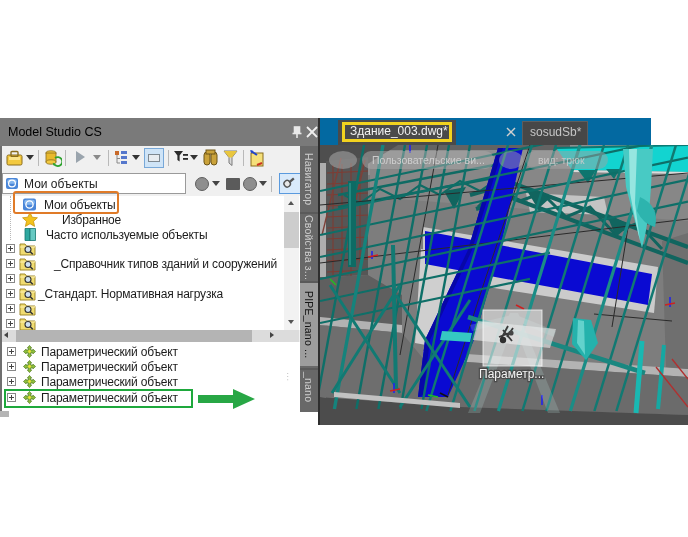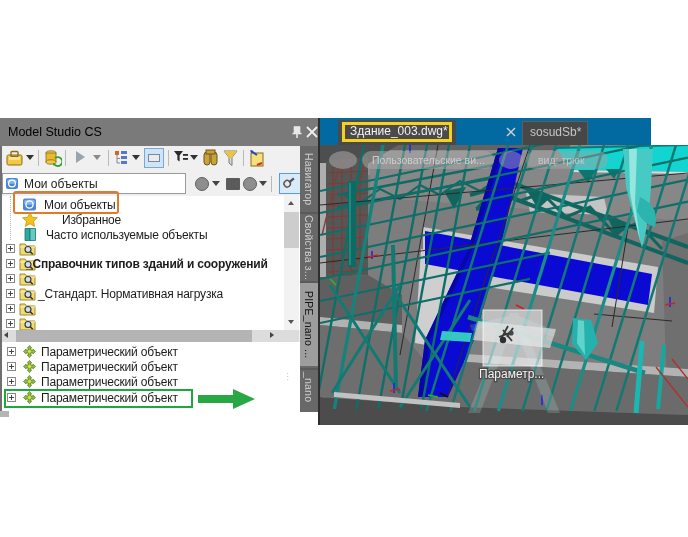--- a/index.html
+++ b/index.html
@@ -150,21 +150,21 @@
     <div class="abs" style="left:4px;top:18px;width:9px;height:9px;background:#fff;border:1px solid #888;box-sizing:border-box;">
       <div class="abs" style="left:1px;top:3px;width:5px;height:1px;background:#444;"></div>
       <div class="abs" style="left:3px;top:1px;width:1px;height:5px;background:#444;"></div>
     </div>
     <svg class="abs" style="left:17px;top:15px;" width="18" height="15" viewBox="0 0 18 15">
       <path d="M1 3 h5 l1.5 2 H16 v9 H1 z" fill="#f0dc72" stroke="#96801f" stroke-width="0.9"></path>
       <path d="M1 6 h15 v-1" fill="none" stroke="#fdf0b0" stroke-width="1"></path>
       <circle cx="9" cy="8.5" r="3" fill="#cfe2f3" stroke="#333" stroke-width="1.1"></circle>
       <line x1="11.2" y1="10.7" x2="13.8" y2="13.3" stroke="#333" stroke-width="1.6"></line>
     </svg>
-    <div class="row" style="left:24px;top:16px;font-weight:bold;">_Справочник типов зданий и сооружений</div>
+    <div class="row" style="left:52px;top:16px;">_Справочник типов зданий и сооружений</div>
     <div class="abs" style="left:4px;top:33px;width:9px;height:9px;background:#fff;border:1px solid #888;box-sizing:border-box;">
       <div class="abs" style="left:1px;top:3px;width:5px;height:1px;background:#444;"></div>
       <div class="abs" style="left:3px;top:1px;width:1px;height:5px;background:#444;"></div>
     </div>
     <svg class="abs" style="left:17px;top:30px;" width="18" height="15" viewBox="0 0 18 15">
       <path d="M1 3 h5 l1.5 2 H16 v9 H1 z" fill="#f0dc72" stroke="#96801f" stroke-width="0.9"></path>
       <path d="M1 6 h15 v-1" fill="none" stroke="#fdf0b0" stroke-width="1"></path>
       <circle cx="9" cy="8.5" r="3" fill="#cfe2f3" stroke="#333" stroke-width="1.1"></circle>
       <line x1="11.2" y1="10.7" x2="13.8" y2="13.3" stroke="#333" stroke-width="1.6"></line>
     </svg>

